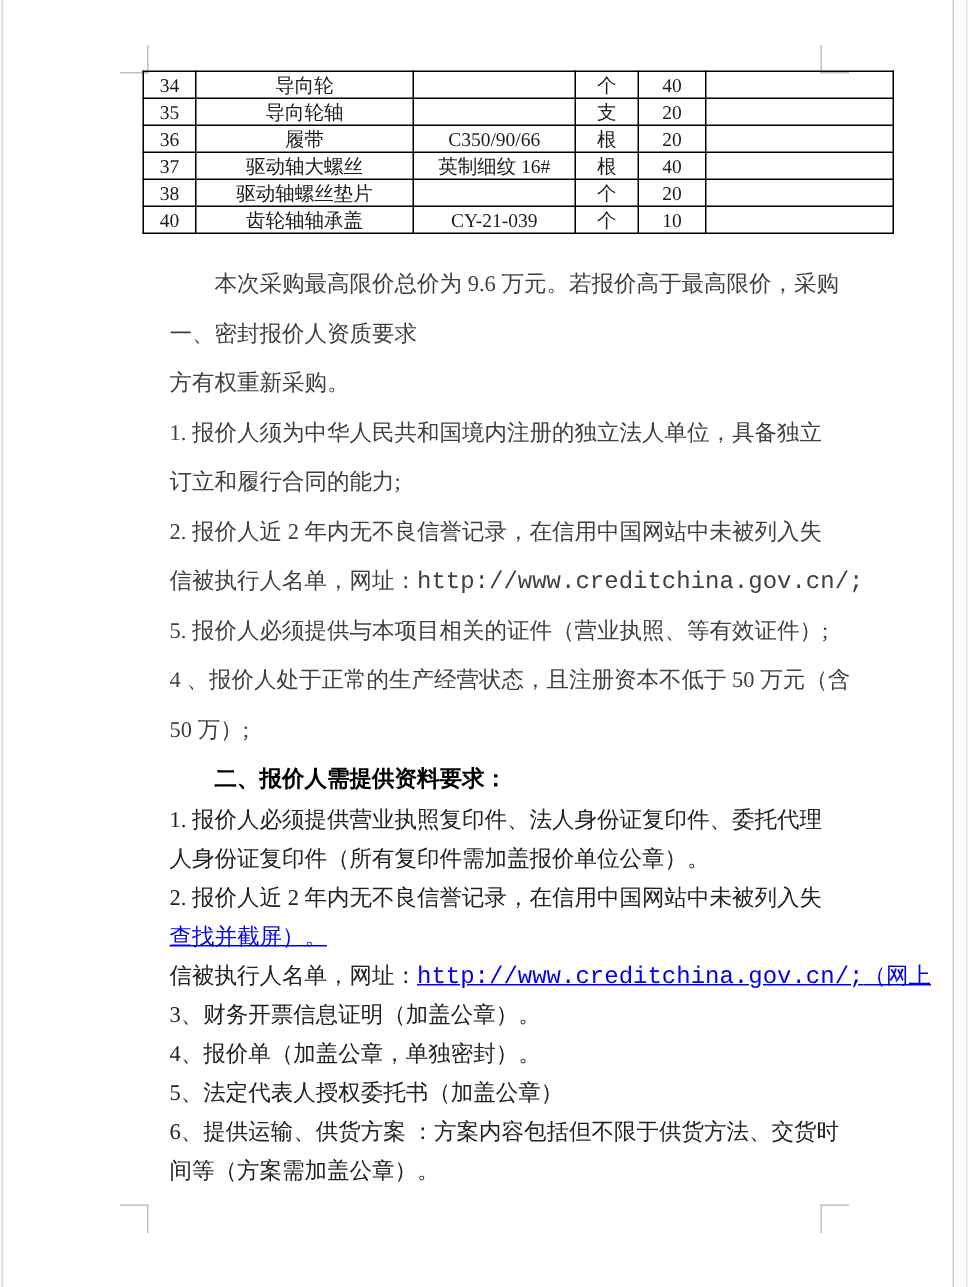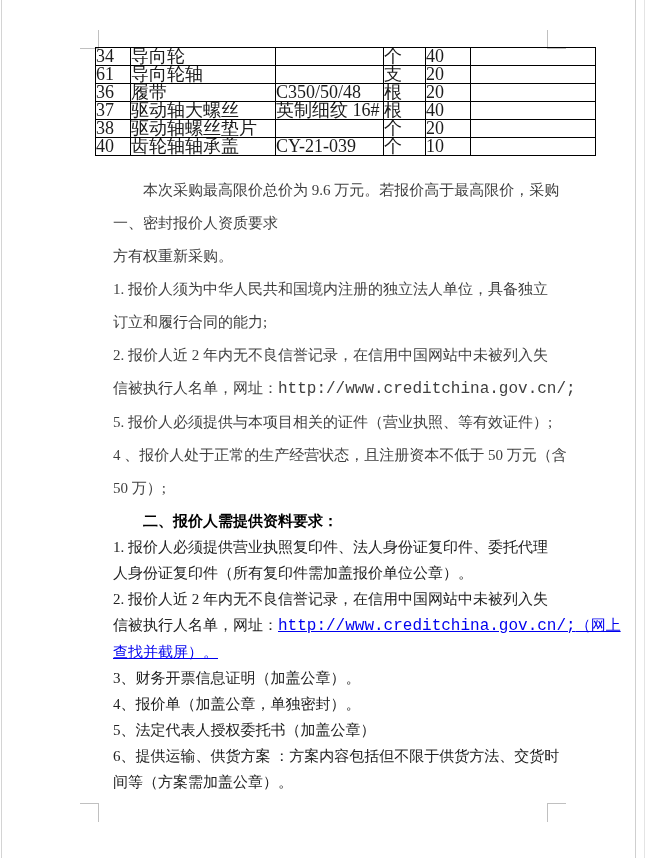--- a/index.html
+++ b/index.html
@@ -26,22 +26,22 @@
   .crop.br { left: 547px; top: 803px; border-left: 1px solid #c0c0c0;  border-top: 1px solid #c0c0c0; }
 
   
   table.items {
     position: absolute; left: 95px; top: 47px;
     width: 500px; border-collapse: collapse; table-layout: fixed;
   }
   table.items td {
     border: 1px solid #000;
     height: 17px; line-height: 17px;
-    padding: 0; text-align: left; vertical-align: middle;
-    font-size: 18px; color: #1c1c1c;
+    padding: 0; text-align: center; vertical-align: middle;
+    font-size: 13px; color: #1c1c1c;
     overflow: hidden; white-space: nowrap;
   }
 
   
   .sec1 {
     position: absolute; left: 97px; top: 174px; width: 460px;
     font-size: 15px; line-height: 33px; white-space: nowrap; color: #3f3f3f; margin-left: 16px;
   }
   .sec2 {
     position: absolute; left: 113px; top: 534px; width: 460px;
@@ -80,31 +80,31 @@
   <tbody>
     <tr>
       <td>34</td>
       <td>导向轮</td>
       <td></td>
       <td>个</td>
       <td>40</td>
       <td></td>
     </tr>
     <tr>
-      <td>61</td>
+      <td>35</td>
       <td>导向轮轴</td>
       <td></td>
       <td>支</td>
       <td>20</td>
       <td></td>
     </tr>
     <tr>
       <td>36</td>
       <td>履带</td>
-      <td>C350/50/48</td>
+      <td>C350/90/66</td>
       <td>根</td>
       <td>20</td>
       <td></td>
     </tr>
     <tr>
       <td>37</td>
       <td>驱动轴大螺丝</td>
       <td>英制细纹 16#</td>
       <td>根</td>
       <td>40</td>
@@ -140,20 +140,20 @@
   <div class="line">5. 报价人必须提供与本项目相关的证件（营业执照、等有效证件）;</div>
   <div class="line">4 、报价人处于正常的生产经营状态，且注册资本不低于 50 万元（含</div>
   <div class="line">50 万）;</div>
   <div class="line indent bold">二、报价人需提供资料要求：</div>
 </div>
 
 <div class="sec2">
   <div class="line">1. 报价人必须提供营业执照复印件、法人身份证复印件、委托代理</div>
   <div class="line">人身份证复印件（所有复印件需加盖报价单位公章）。</div>
   <div class="line">2. 报价人近 2 年内无不良信誉记录，在信用中国网站中未被列入失</div>
+  <div class="line"><a class="link" style="color: rgb(0, 0, 238);"><span>查找并截屏）。</span></a></div>
   <div class="line"><span>信被执行人名单，网址：</span><a class="link" style="color: rgb(0, 0, 238);"><span class="latin">http://www.creditchina.gov.cn/;</span><span>（网上</span></a></div>
-  <div class="line"><a class="link" style="color: rgb(0, 0, 238);"><span>查找并截屏）。</span></a></div>
   <div class="line">3、财务开票信息证明（加盖公章）。</div>
   <div class="line">4、报价单（加盖公章，单独密封）。</div>
   <div class="line">5、法定代表人授权委托书（加盖公章）</div>
   <div class="line">6、提供运输、供货方案 ：方案内容包括但不限于供货方法、交货时</div>
   <div class="line">间等（方案需加盖公章）。</div>
 </div>
 
 </body></html>

